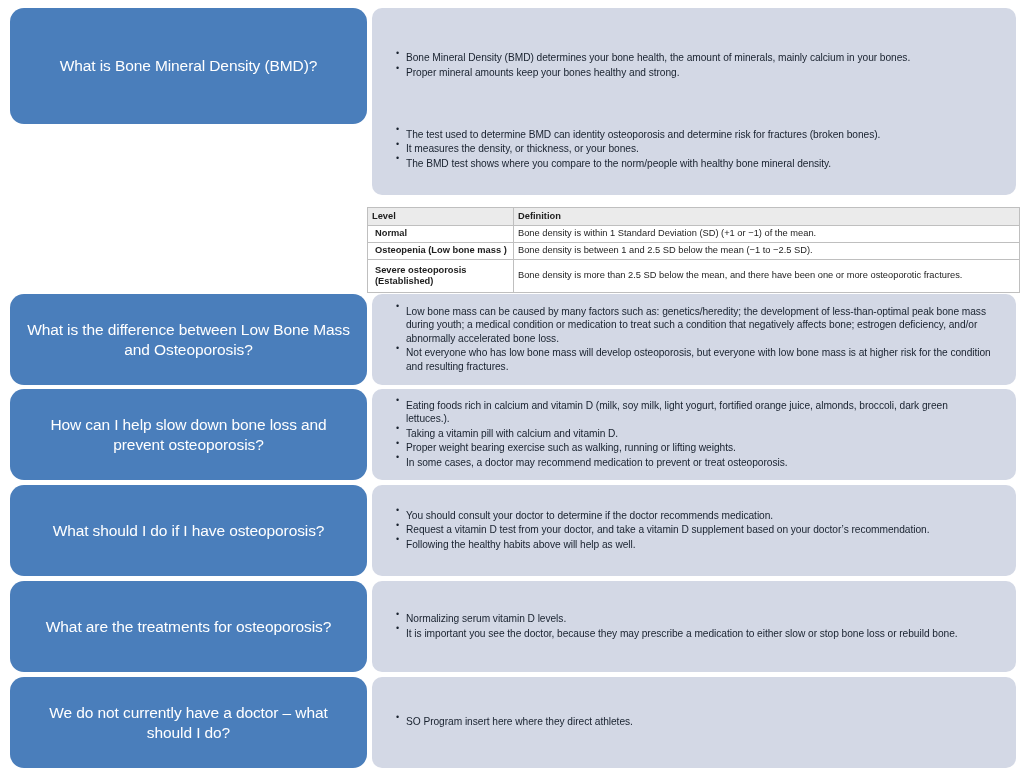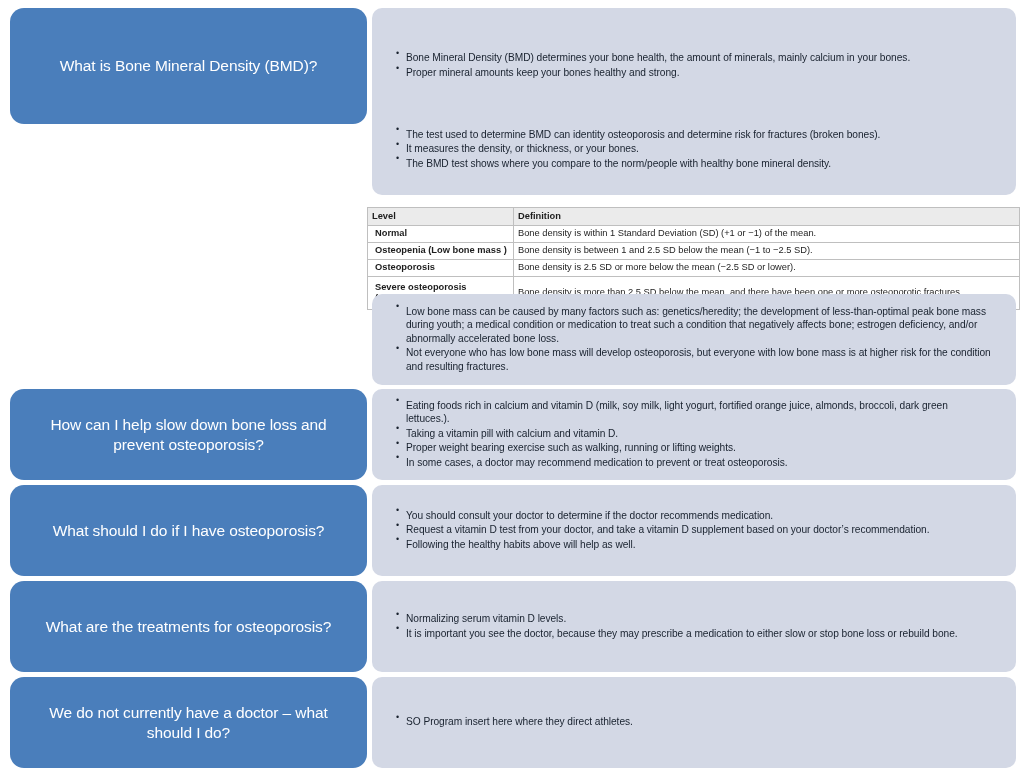--- a/index.html
+++ b/index.html
@@ -161,34 +161,33 @@
         </thead>
         <tbody>
           <tr>
             <td class="lvl">Normal</td>
             <td>Bone density is within 1 Standard Deviation (SD) (+1 or −1) of the mean.</td>
           </tr>
           <tr>
             <td class="lvl">Osteopenia (Low bone mass )</td>
             <td>Bone density is between 1 and 2.5 SD below the mean (−1 to −2.5 SD).</td>
           </tr>
-          <tr>
-            <td class="lvl">Osteoporosis</td>
-            <td>Bone density is 2.5 SD or more below the mean (−2.5 SD or lower).</td>
-          </tr>
           <tr class="tall">
             <td class="lvl">Severe osteoporosis (Established)</td>
             <td>Bone density is more than 2.5 SD below the mean, and there have been one or more osteoporotic fractures.</td>
           </tr>
         </tbody>
       </table>
     </div>
   </div>
 
   <div class="row" style="top:294px;height:91px;">
+    <div class="qbox">
+      <div class="qtext">What is the difference between Low Bone Mass and Osteoporosis?</div>
+    </div>
     <div class="abox">
       <ul class="bullets">
         <li>Low bone mass can be caused by many factors such as: genetics/heredity; the development of less-than-optimal peak bone mass during youth; a medical condition or medication to treat such a condition that negatively affects bone; estrogen deficiency,  and/or abnormally accelerated bone loss.</li>
         <li>Not everyone who has low bone mass will develop osteoporosis, but everyone with low bone mass is at higher risk for the condition and resulting fractures.</li>
       </ul>
     </div>
   </div>
 
   <div class="row" style="top:389px;height:91px;">
     <div class="qbox">

